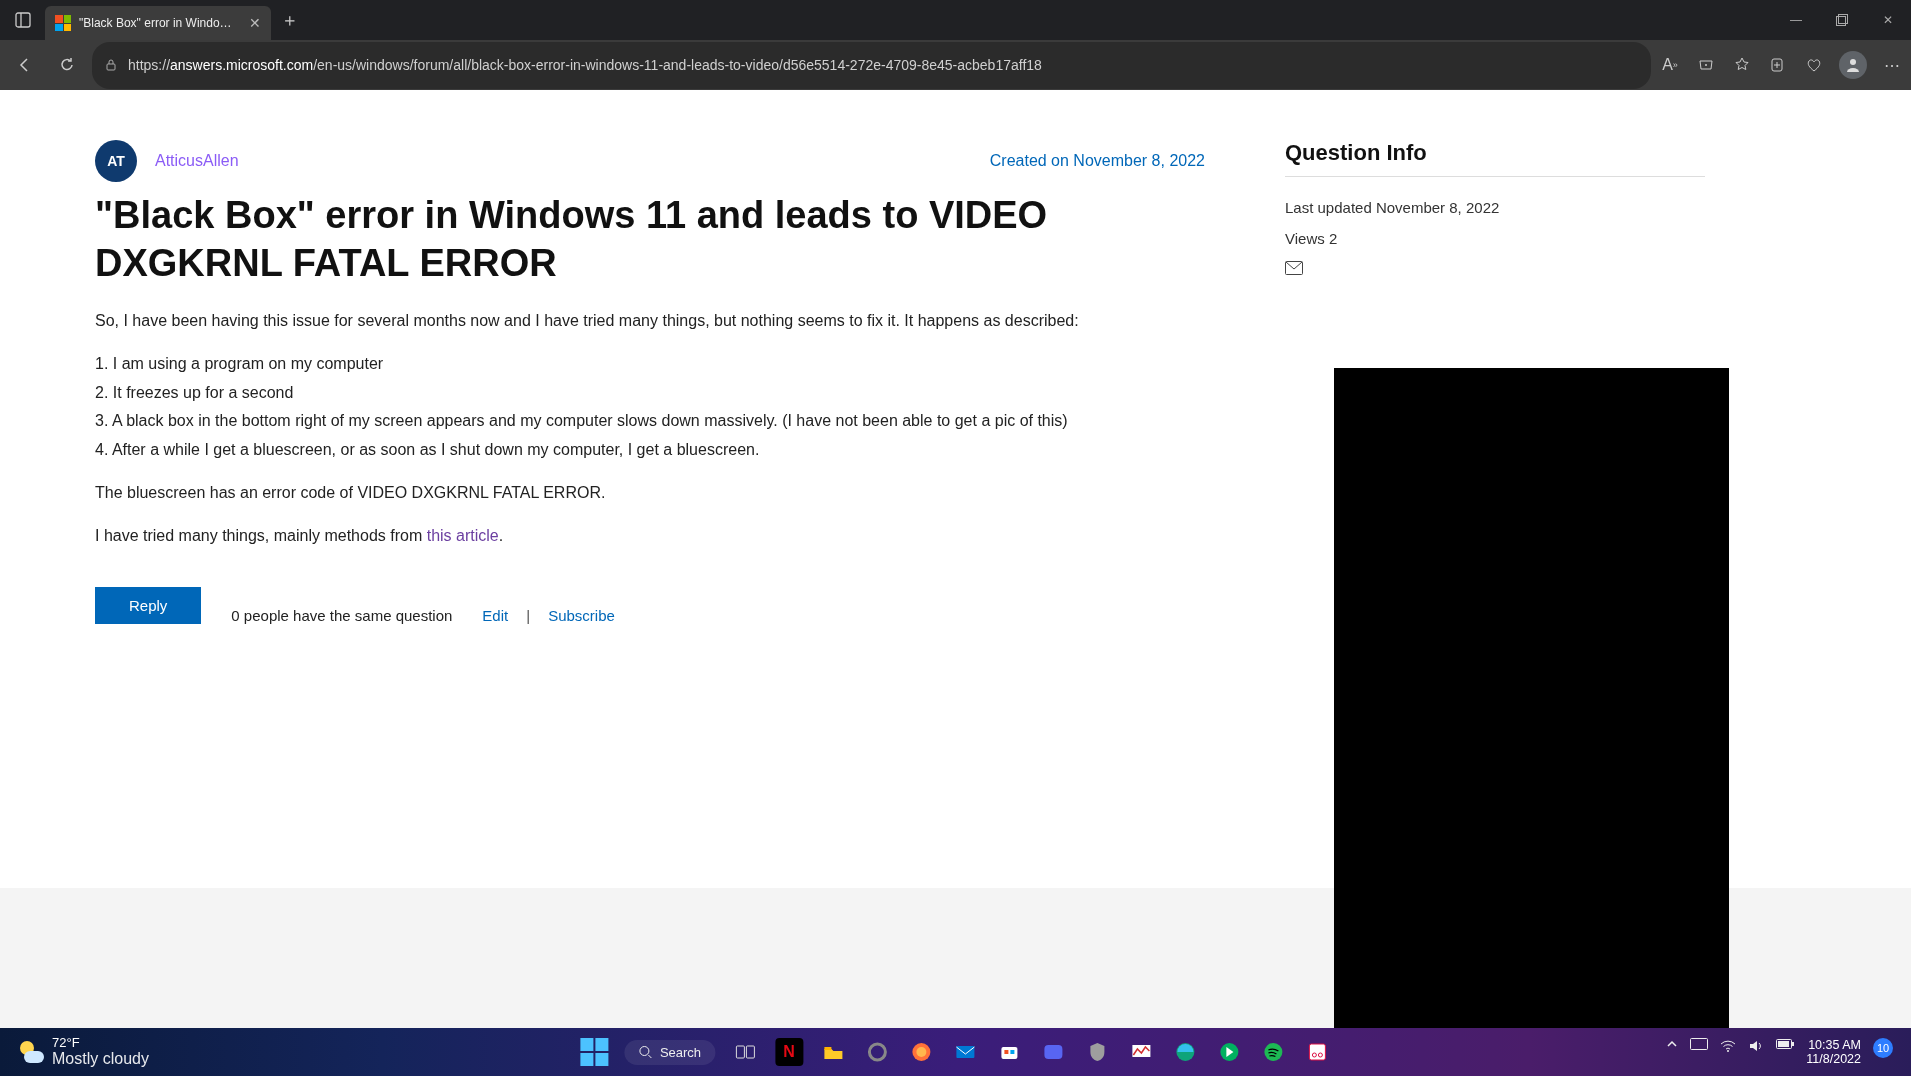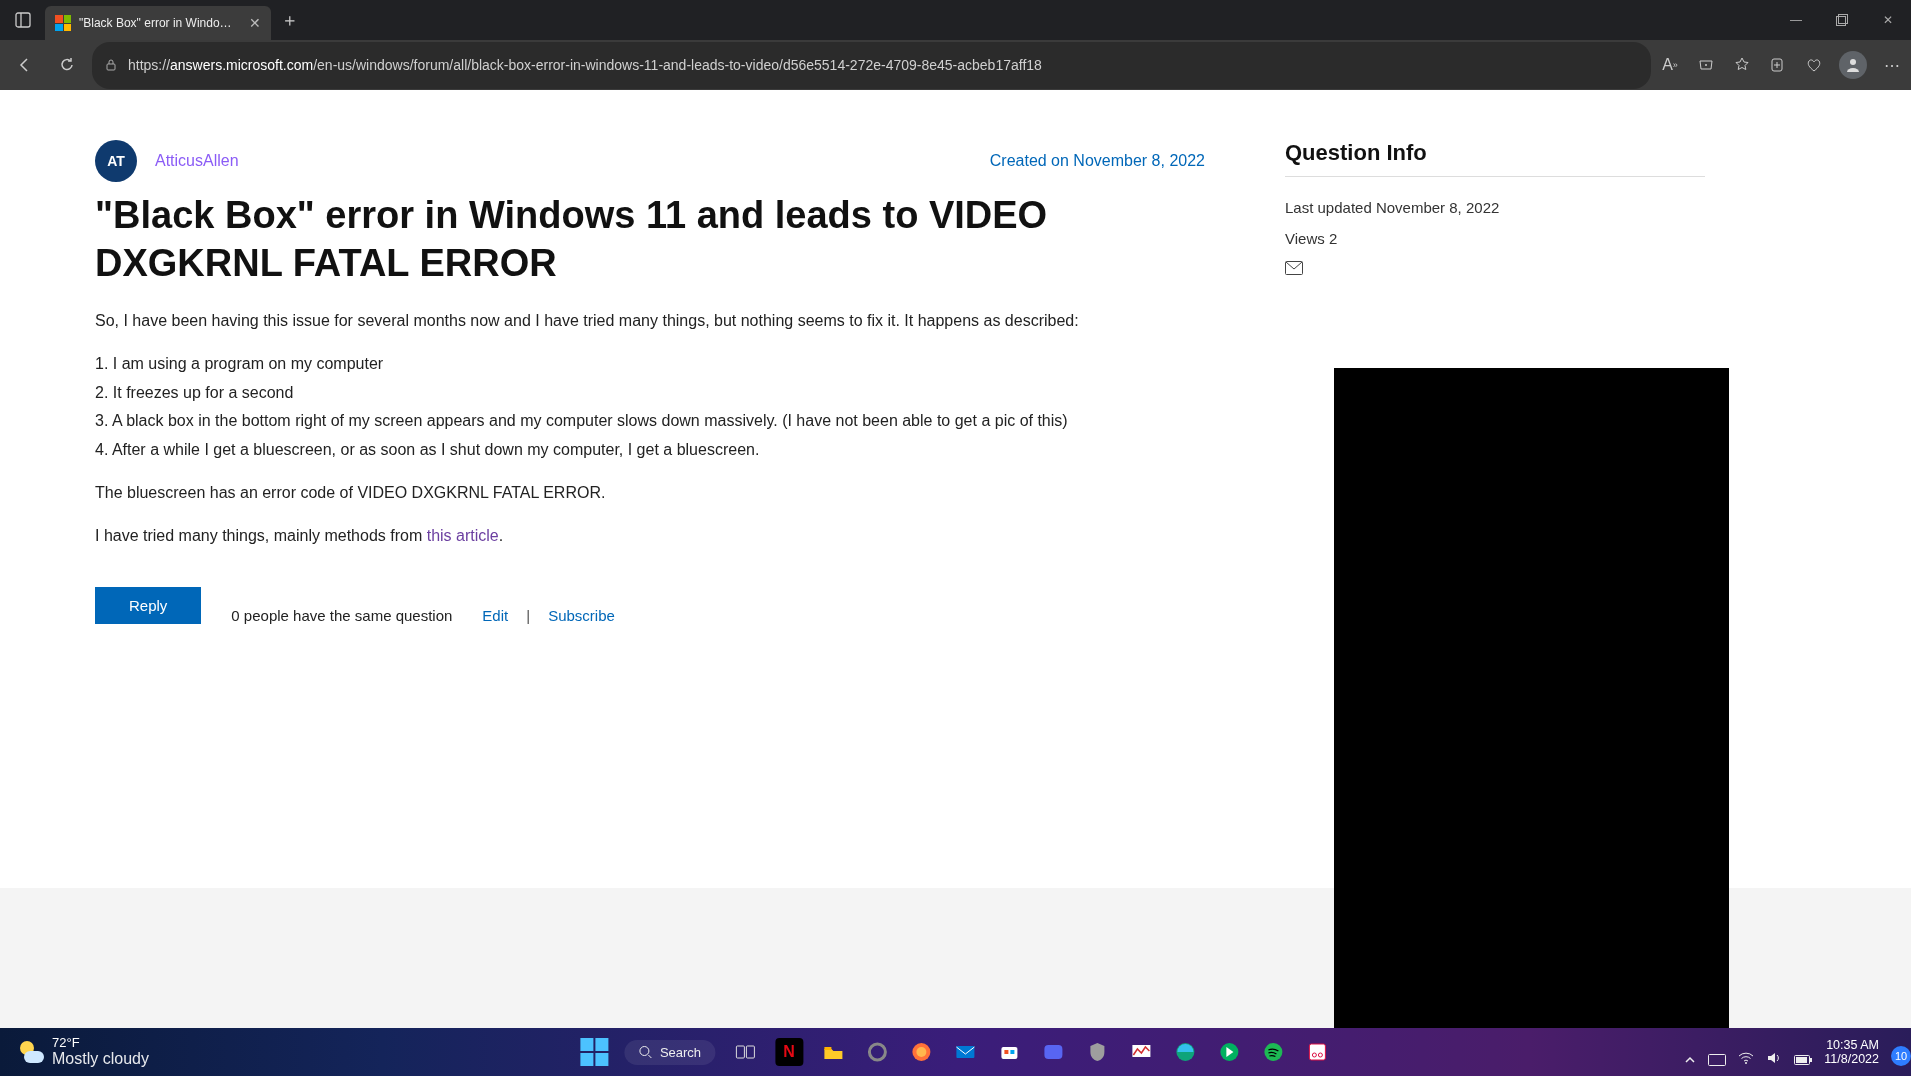--- a/index.html
+++ b/index.html
@@ -75,21 +75,21 @@
 .weather .wtxt .temp{ font-weight:500;}
 .weather .wtxt .cond{ font-size:16px; opacity:.9;}
 
 .center-icons { position:absolute; left:50%; transform:translateX(-50%); display:flex; align-items:center; gap:16px; }
 .tb-ico { width:28px; height:28px; display:flex; align-items:center; justify-content:center; cursor:pointer; border-radius:4px; }
 .start-btn { width:28px; height:28px; display:grid; grid-template-columns:1fr 1fr; grid-template-rows:1fr 1fr; gap:2px; cursor:pointer;}
 .start-btn span{ background:#4cc2ff; }
 .search-pill { display:flex; align-items:center; gap:8px; background:rgba(255,255,255,.08); padding:5px 14px; border-radius:16px; cursor:pointer; color:#eee;}
 .search-pill .mag{ font-size:13px;}
 
-.tray { margin-left:auto; display:flex; align-items:flex-end; gap:12px; padding-right:0;}
+.tray { margin-left:auto; display:flex; align-items:flex-start; gap:12px; padding-right:18px;}
 .tray .tico { cursor:pointer; font-size:13px; color:#eee;}
 .tray .clock { text-align:right; line-height:1.15; font-size:12.5px;}
 .tray .notif { background:#2e7dff; color:#fff; border-radius:50%; width:20px; height:20px; display:flex; align-items:center; justify-content:center; font-size:11px; cursor:pointer;}
 
 
 svg { display:block; }
 </style>
 </head>
 <body>
 

